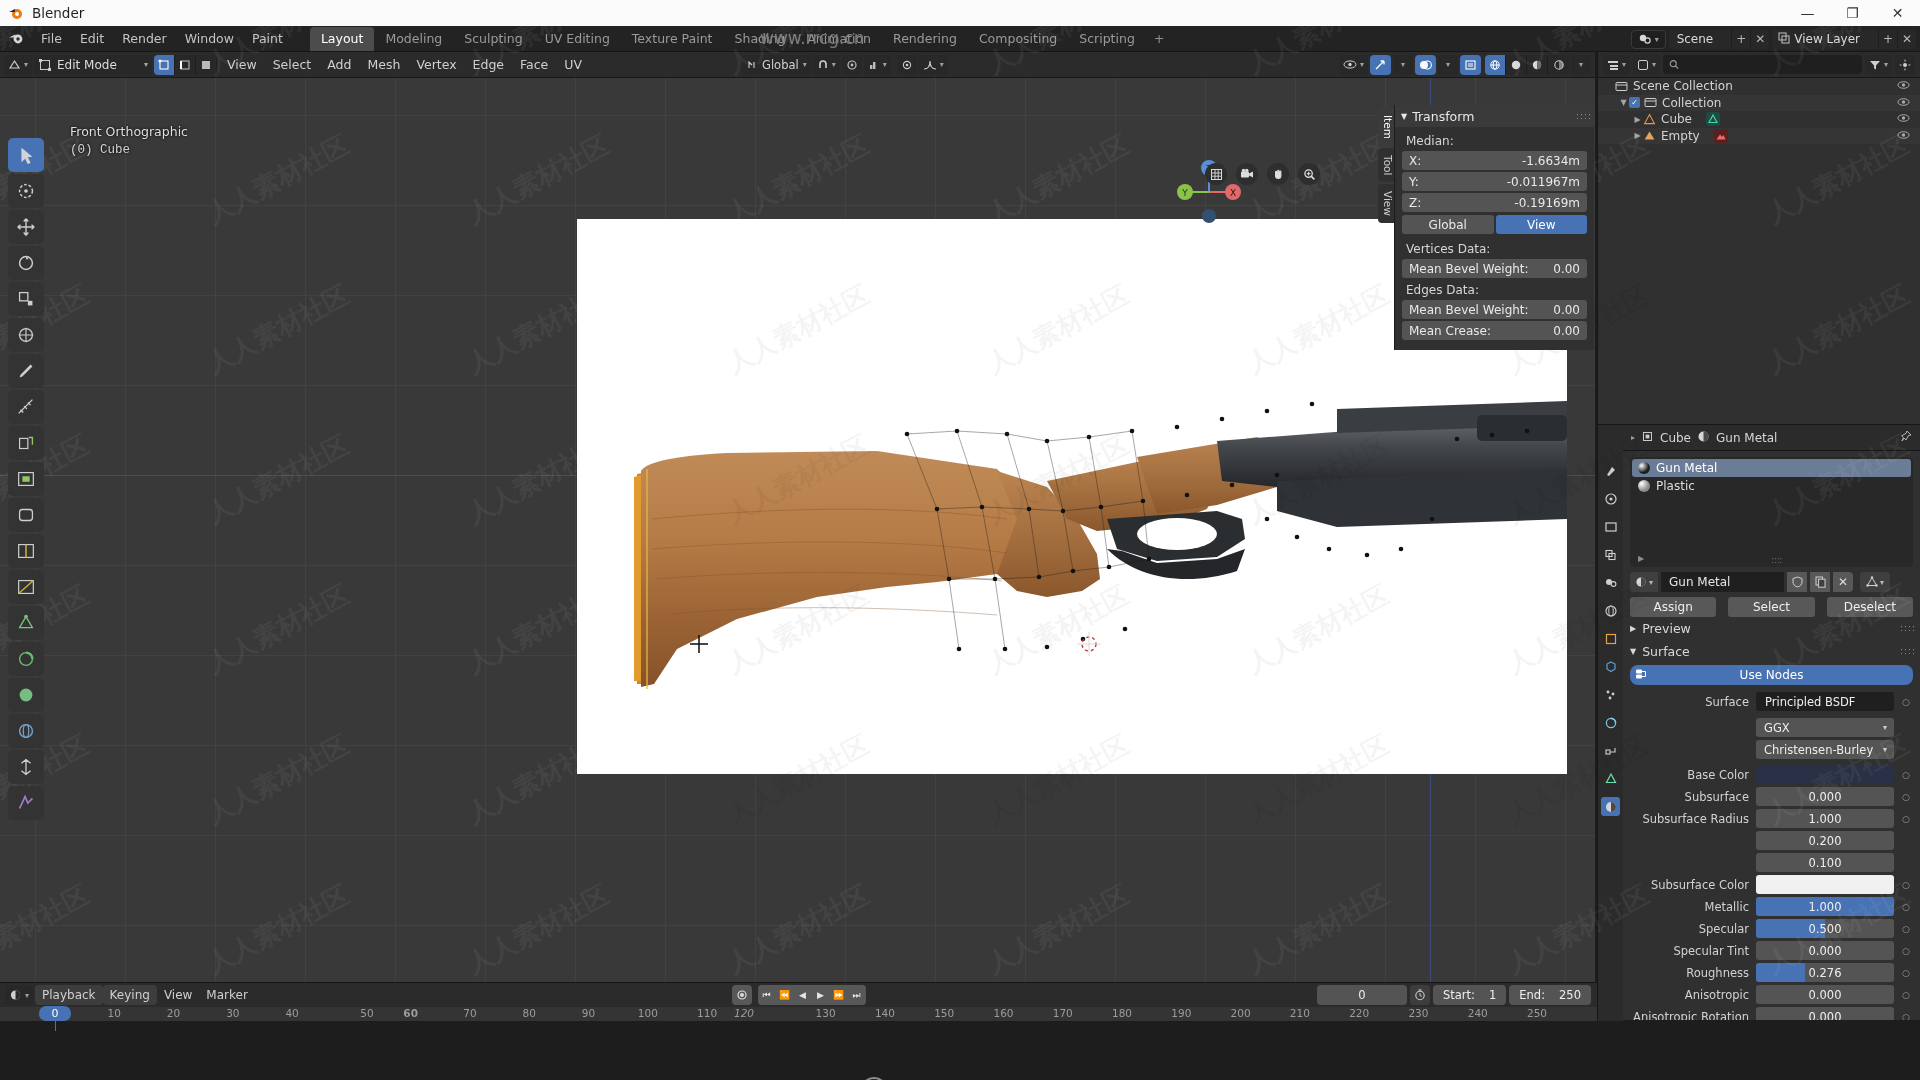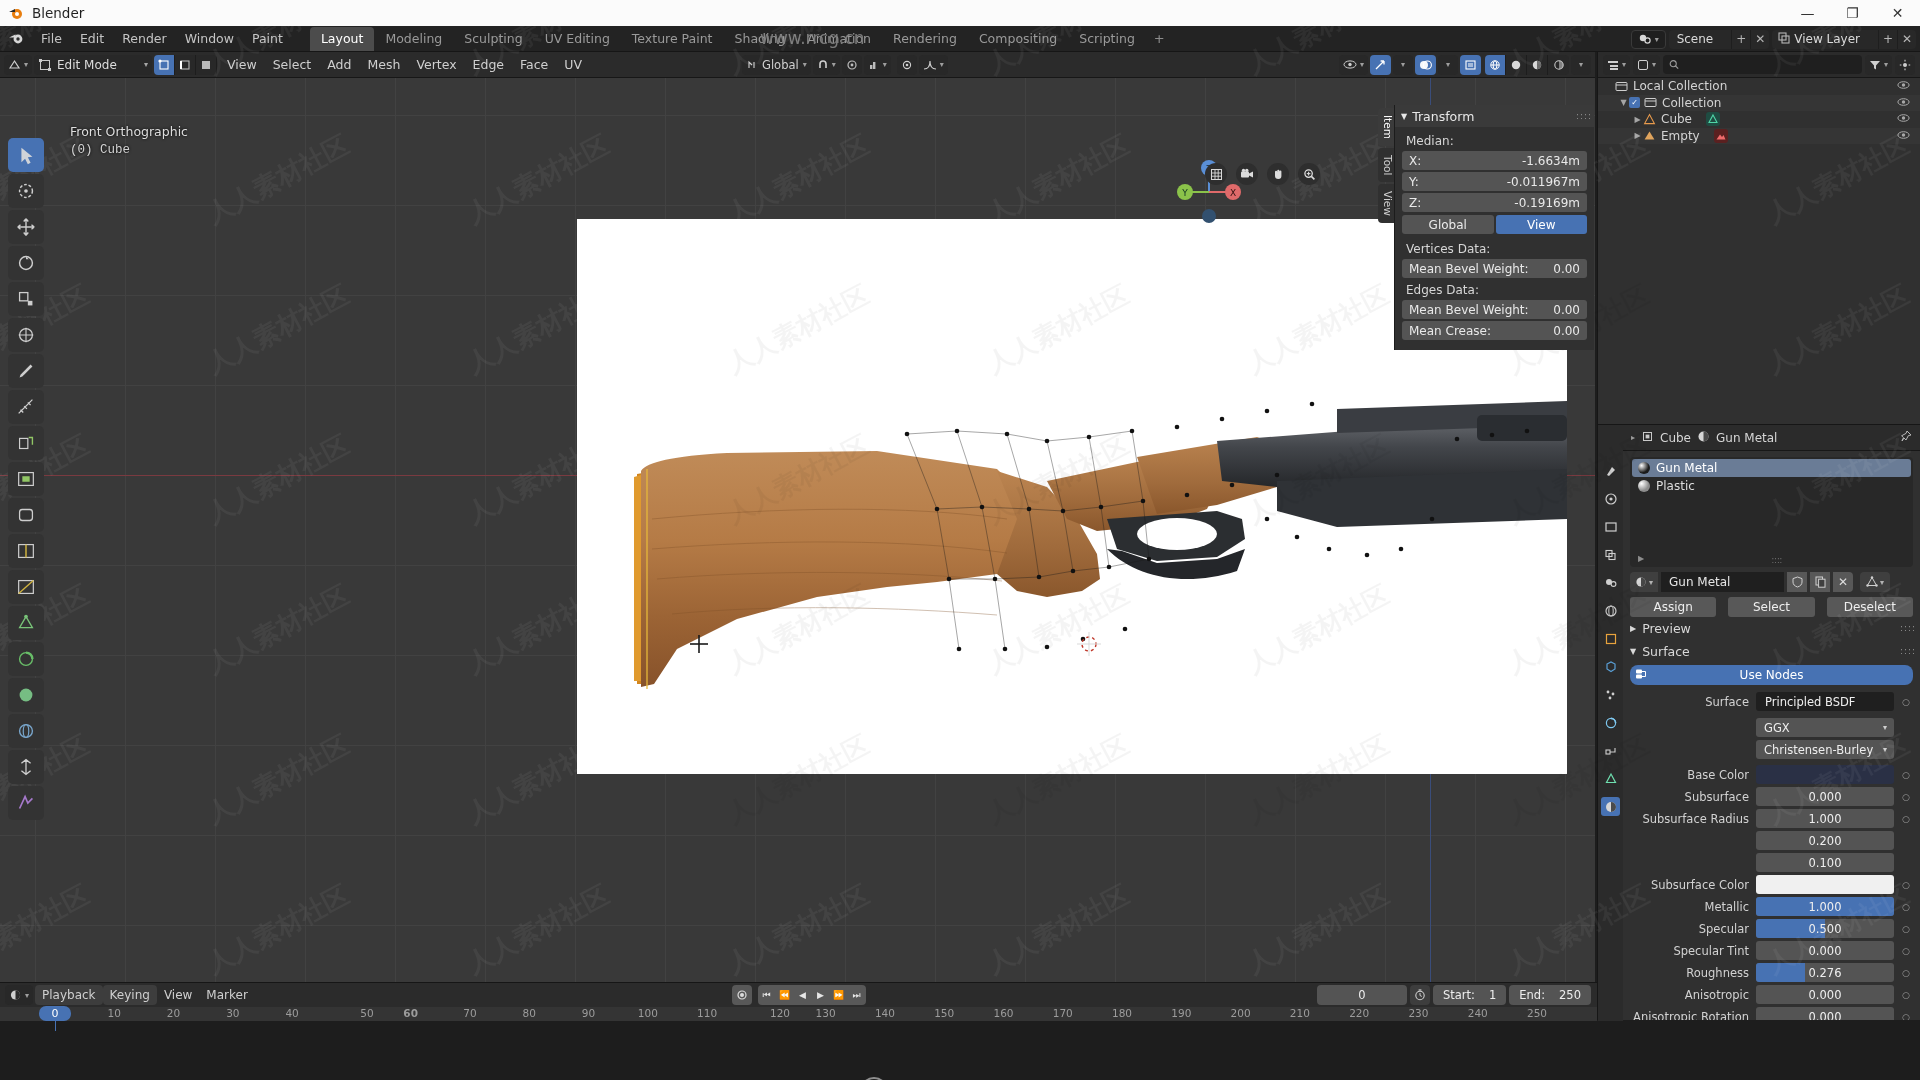--- a/index.html
+++ b/index.html
@@ -842,21 +842,21 @@
     </div>
     <div id="out-rows">
         <div class="out-row" style="padding-left: 6px;">
           <span class="disc"></span>
           <span style="margin-right:5px;display:flex">
             <svg width="13" height="13" viewBox="0 0 13 13">
               <rect x="1" y="2.5" width="11" height="8" rx="1" fill="none" stroke="#cfcfcf" stroke-width="1"></rect>
               <line x1="1" y1="5" x2="12" y2="5" stroke="#cfcfcf" stroke-width="1"></line>
             </svg>
           </span>
-          <span>Local Collection</span>
+          <span>Scene Collection</span>
           <span class="eye"><svg width="13" height="10" viewBox="0 0 13 10">
               <ellipse cx="6.5" cy="5" rx="5.6" ry="3.3" fill="none" stroke="#cfcfcf" stroke-width="1"></ellipse>
               <circle cx="6.5" cy="5" r="1.7" fill="#cfcfcf"></circle>
             </svg></span>
         </div>
         <div class="out-row alt" style="padding-left: 20px;">
           <span class="disc">▼</span>
           <span class="cbx">✓</span>
           <span style="margin-right:5px;display:flex">
             <svg width="13" height="13" viewBox="0 0 13 13">
@@ -1266,21 +1266,21 @@
         <div class="tk" style="left: 173.56px;">20</div>
         <div class="tk" style="left: 232.84px;">30</div>
         <div class="tk" style="left: 292.12px;">40</div>
         <div class="tk" style="left: 367px;">50</div>
         <div class="tk" style="left: 410.68px; font-weight: bold;">60</div>
         <div class="tk" style="left: 469.96px;">70</div>
         <div class="tk" style="left: 529.24px;">80</div>
         <div class="tk" style="left: 588.52px;">90</div>
         <div class="tk" style="left: 647.8px;">100</div>
         <div class="tk" style="left: 707.08px;">110</div>
-        <div class="tk" style="left: 780px;">120</div>
+        <div class="tk" style="left: 744px; font-style: italic;">120</div>
         <div class="tk" style="left: 825.64px;">130</div>
         <div class="tk" style="left: 884.92px;">140</div>
         <div class="tk" style="left: 944.2px;">150</div>
         <div class="tk" style="left: 1003.48px;">160</div>
         <div class="tk" style="left: 1062.76px;">170</div>
         <div class="tk" style="left: 1122.04px;">180</div>
         <div class="tk" style="left: 1181.32px;">190</div>
         <div class="tk" style="left: 1240.6px;">200</div>
         <div class="tk" style="left: 1299.88px;">210</div>
         <div class="tk" style="left: 1359.16px;">220</div>

